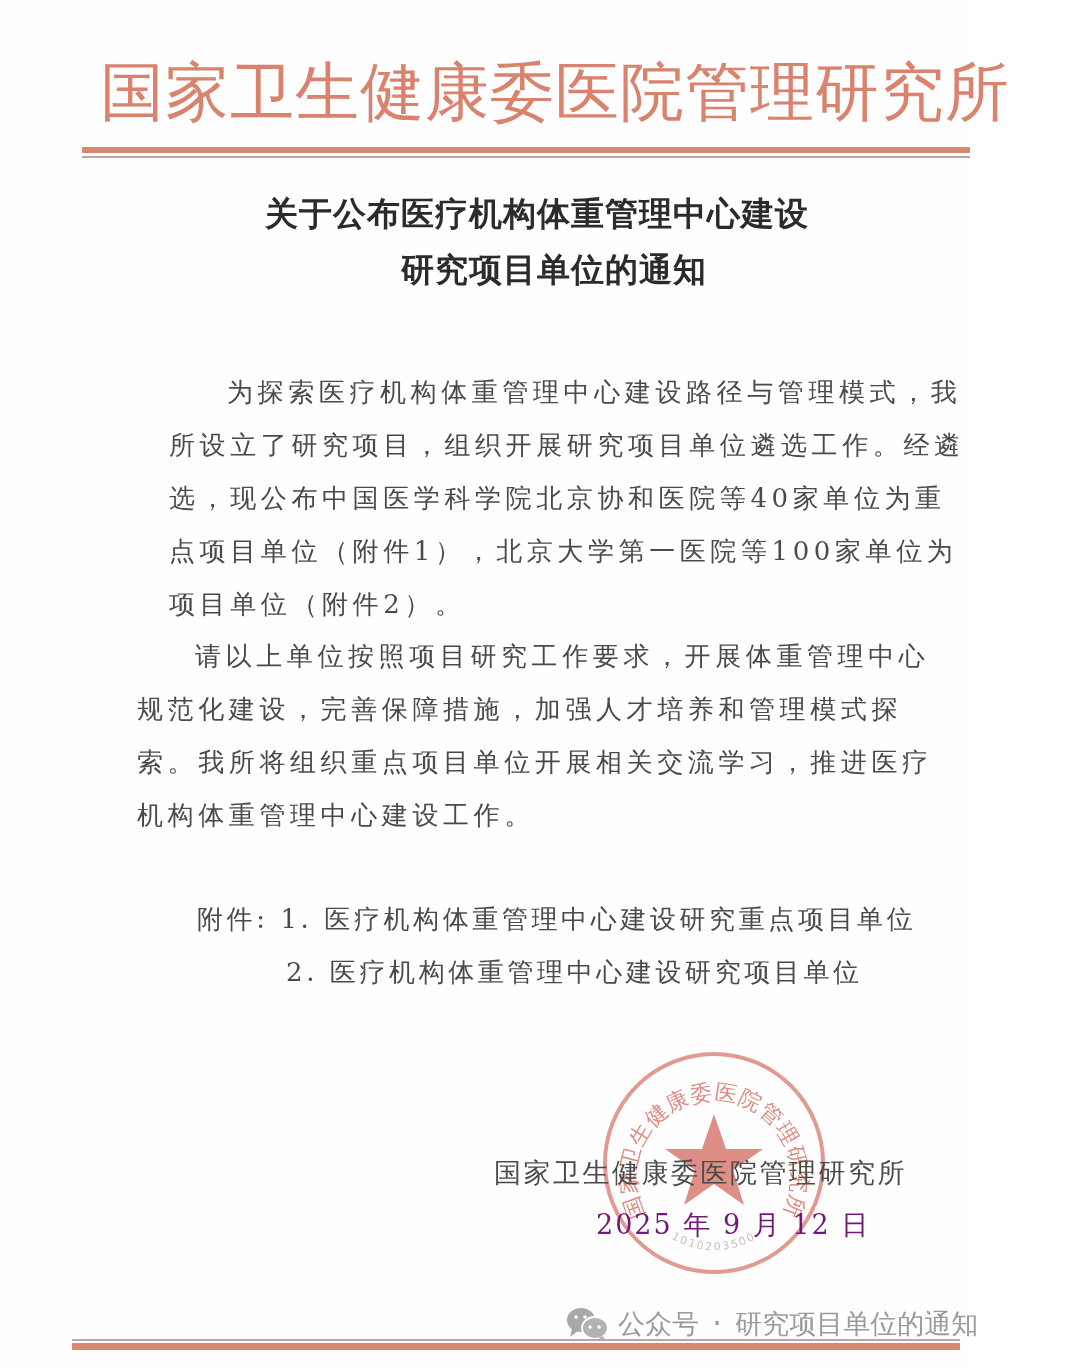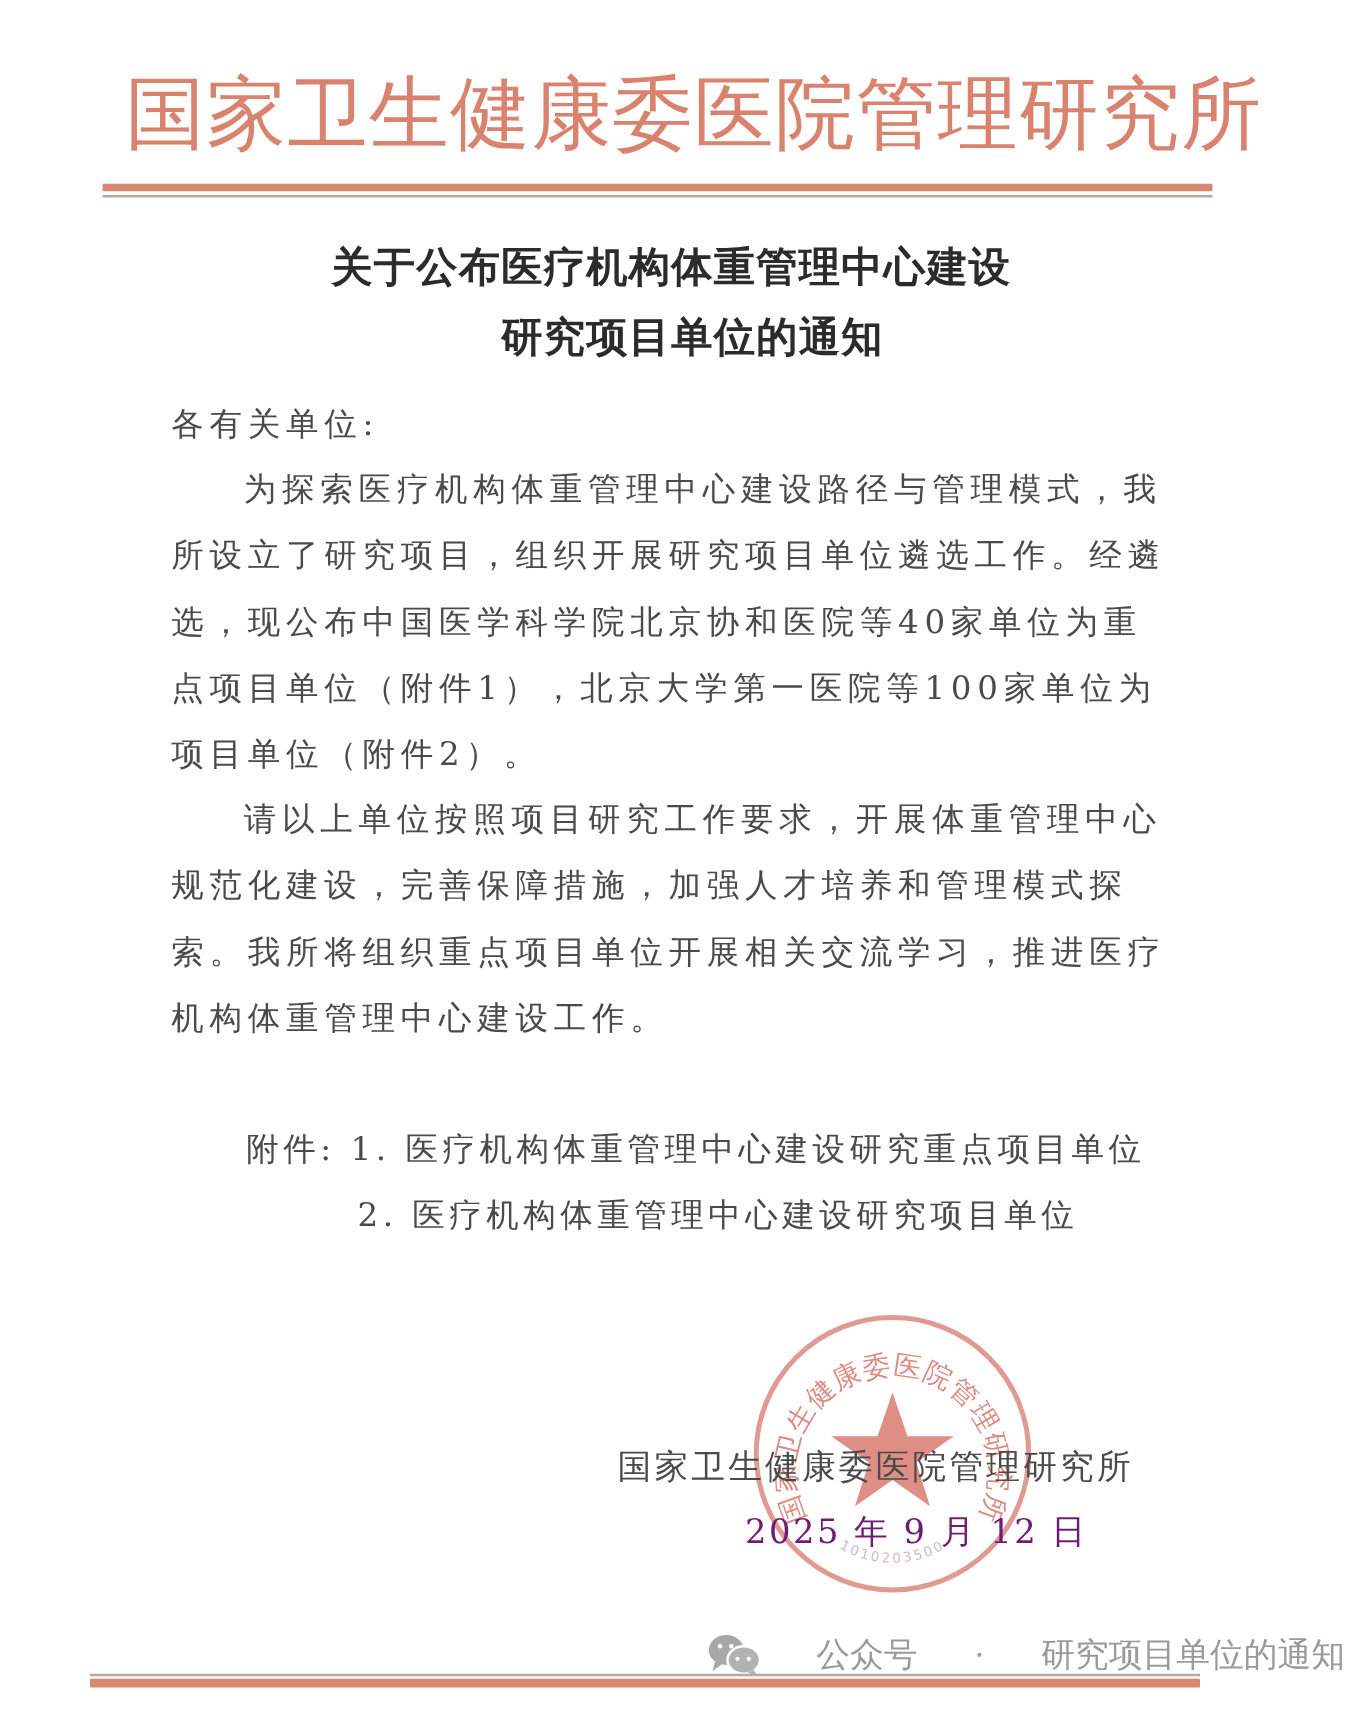--- a/index.html
+++ b/index.html
@@ -71,21 +71,21 @@
       position: absolute;
       left: 137px;
       width: 806px;
       font-family: "DejaVu Serif", "Liberation Serif", serif;
       font-size: 26px;
       color: #4a4a4a;
       letter-spacing: 4.6px;
       line-height: 53px;
     }
     .salutation { top: 314px; }
-    .para1 { top: 366px; text-indent: 58px; }
+    .para1 { top: 366px; text-indent: 58px; margin-left: 32px; }
     .para2 { top: 630px; text-indent: 58px; }
 
     .attach {
       position: absolute;
       font-family: "DejaVu Serif", "Liberation Serif", serif;
       font-size: 26px;
       color: #4a4a4a;
       letter-spacing: 3.6px;
       white-space: nowrap;
     }
@@ -125,44 +125,42 @@
       white-space: nowrap;
     }
 
     .watermark {
       position: absolute;
       left: 566px;
       top: 1306px;
       display: flex;
       align-items: center;
       color: #9a9a9a;
-      font-family: Liberation Serif, serif;
+      font-family: Liberation Mono, monospace;
       font-size: 27px;
       white-space: nowrap;
-      gap: 35px;
     }
     .watermark .wx-icon { width: 44px; height: 34px; margin-right: 8px; }
     .watermark .sep { margin: 0 10px; }
   </style>
 </head>
 <body>
 
 <div class="page">
 
   <div class="masthead">国家卫生健康委医院管理研究所</div>
 
   <div class="rule top">
     <div class="thick"></div>
     <div class="thin"></div>
   </div>
 
   <div class="doc-title l1">关于公布医疗机构体重管理中心建设</div>
   <div class="doc-title l2">研究项目单位的通知</div>
 
-  <div class="body-text salutation">各有关单位:</div>
   <div class="body-text para1">为探索医疗机构体重管理中心建设路径与管理模式，我所设立了研究项目，组织开展研究项目单位遴选工作。经遴选，现公布中国医学科学院北京协和医院等40家单位为重点项目单位（附件1），北京大学第一医院等100家单位为项目单位（附件2）。</div>
   <div class="body-text para2">请以上单位按照项目研究工作要求，开展体重管理中心规范化建设，完善保障措施，加强人才培养和管理模式探索。我所将组织重点项目单位开展相关交流学习，推进医疗机构体重管理中心建设工作。</div>
 
   <div class="attach a1">
     <span>附件:</span>
     <span>1. 医疗机构体重管理中心建设研究重点项目单位</span>
   </div>
   <div class="attach a2">
     <span>2. 医疗机构体重管理中心建设研究项目单位</span>
   </div>

